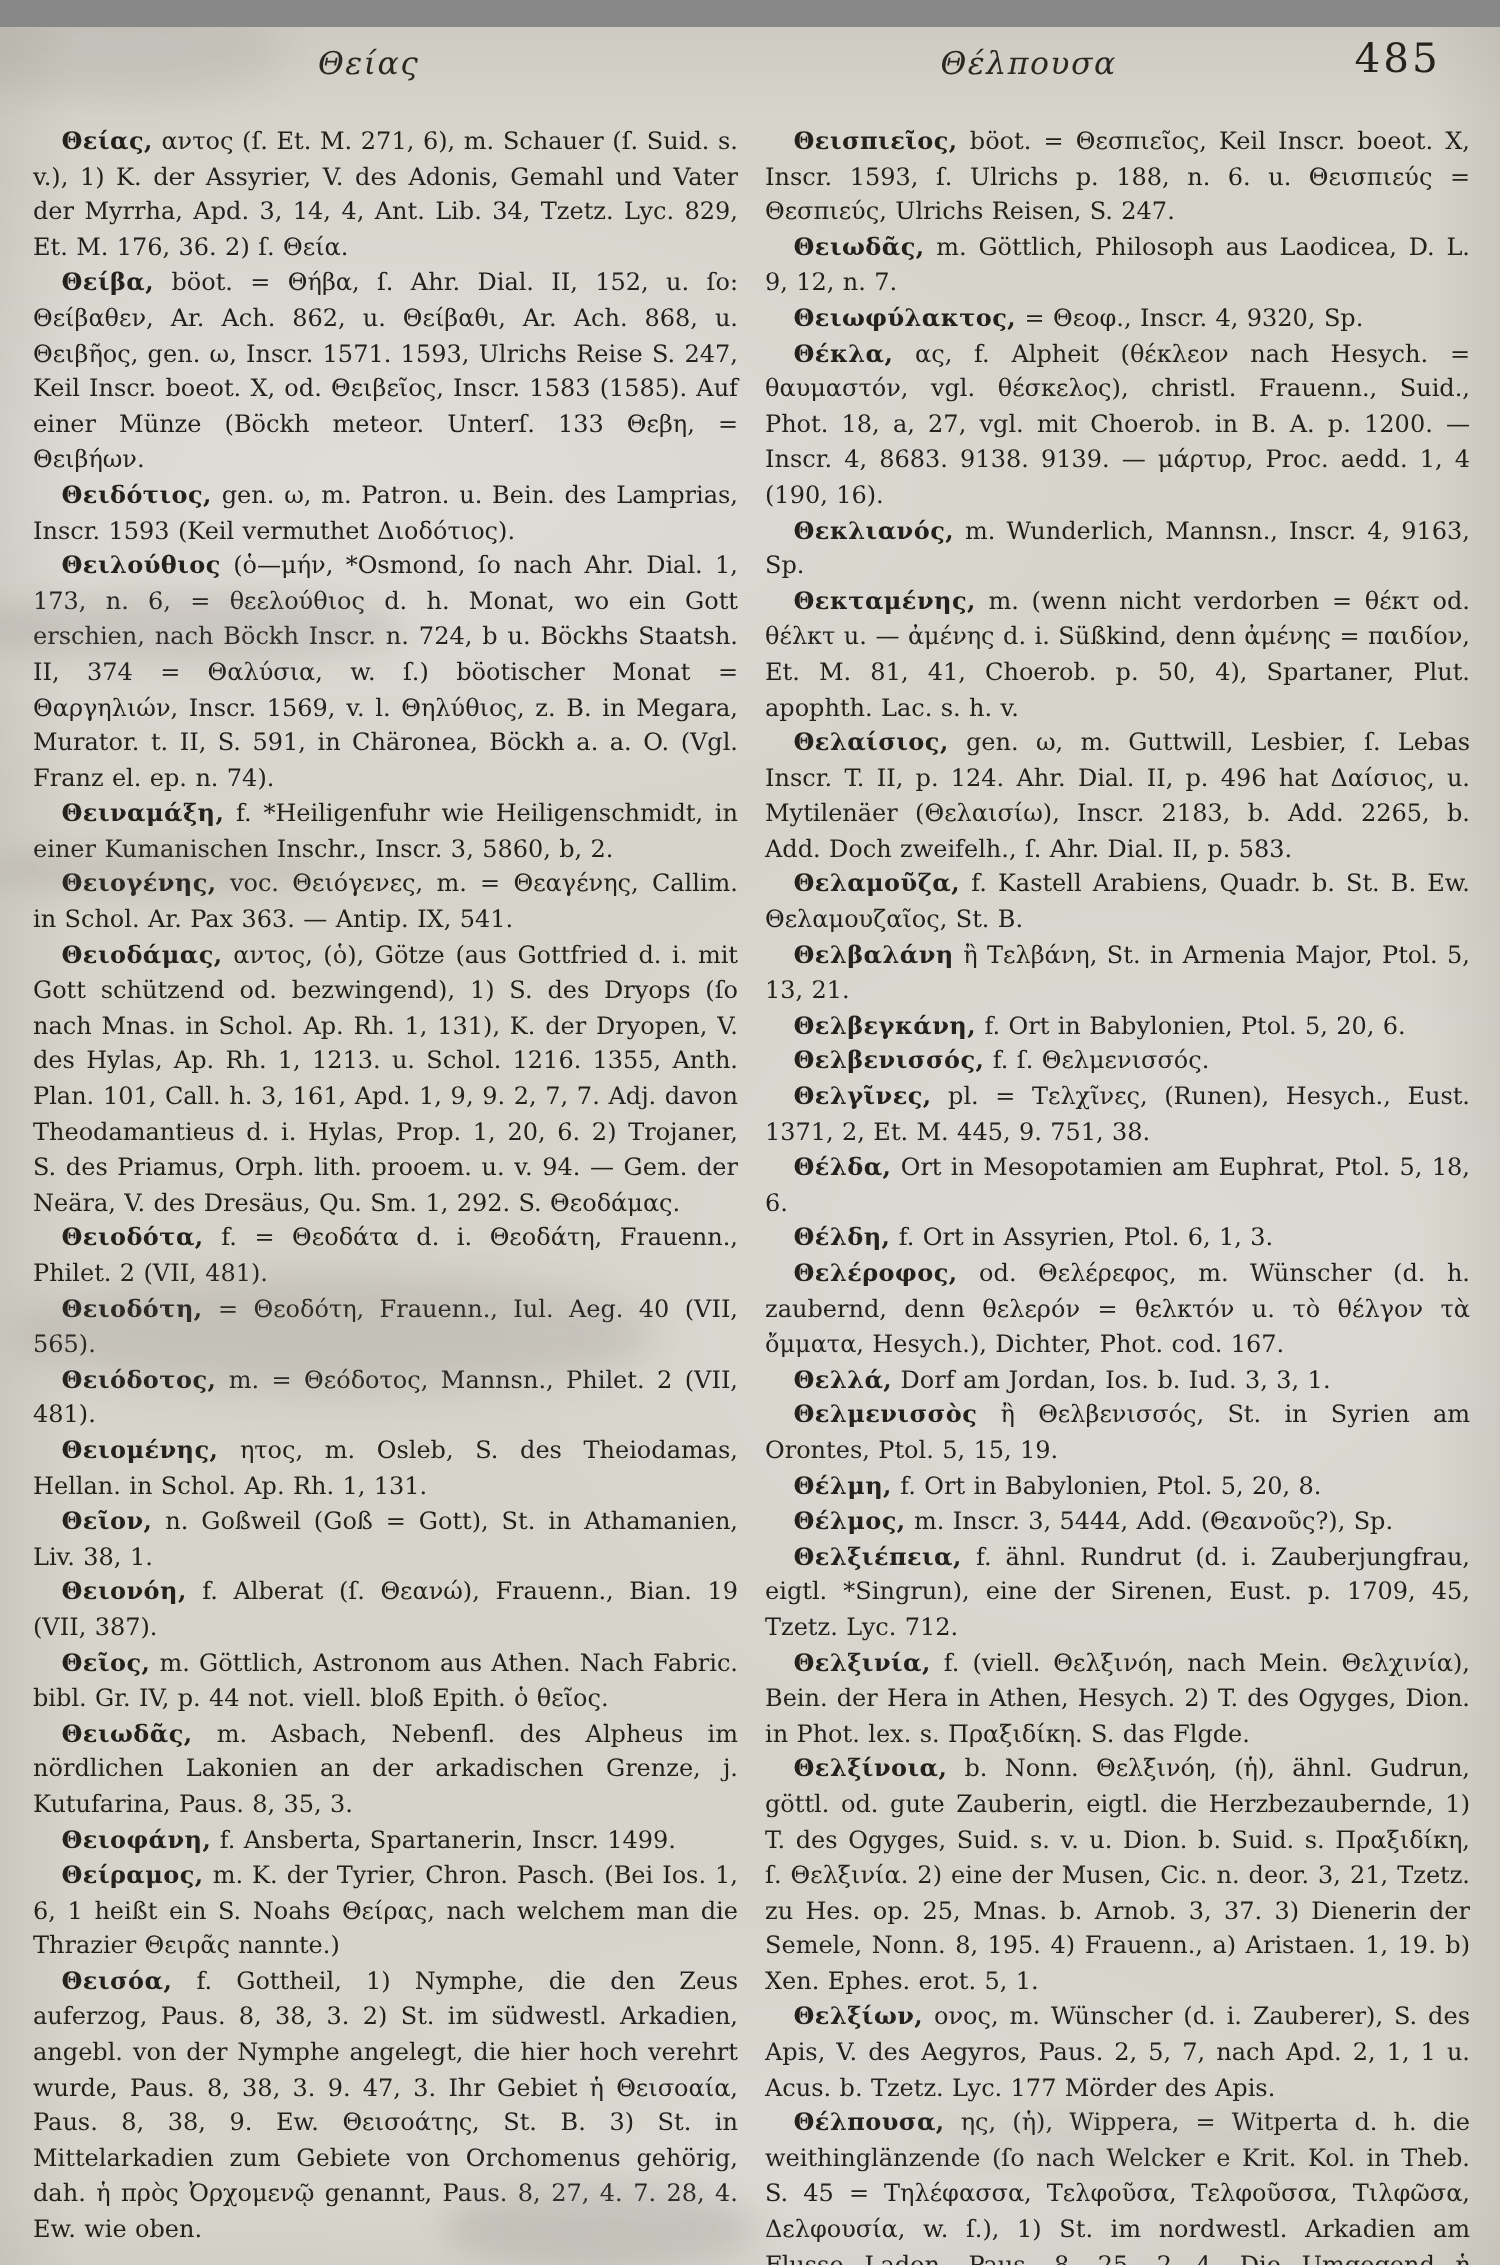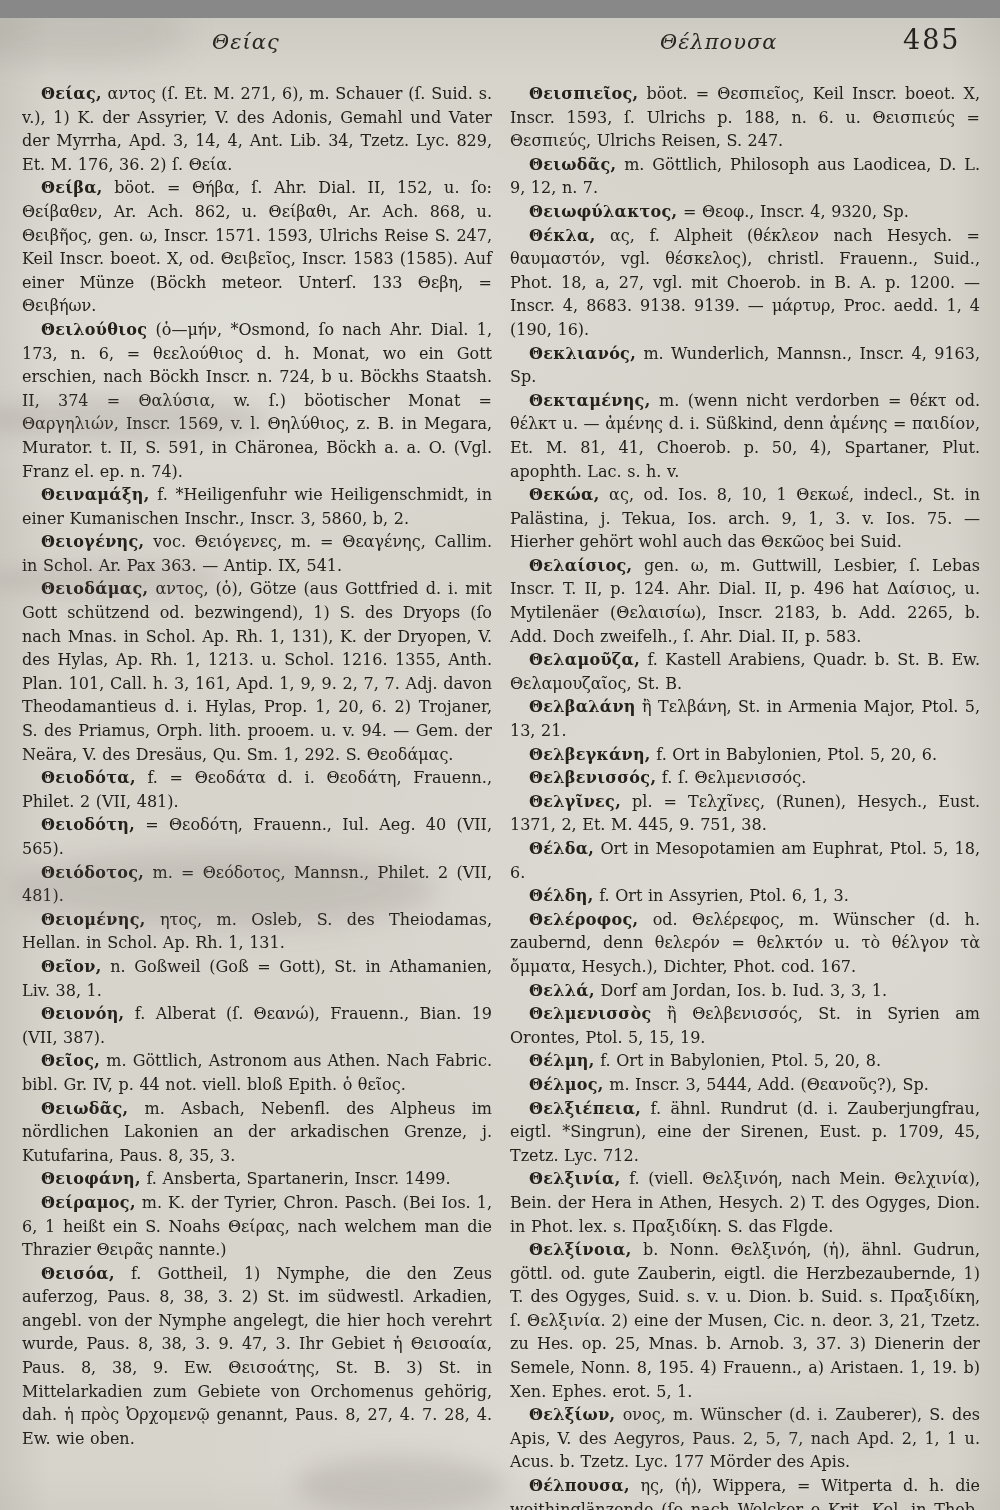--- a/index.html
+++ b/index.html
@@ -19,21 +19,21 @@
     overflow:hidden;
   }
   .running-head {
     position:absolute;
     font-style:italic;
     font-size:21px;
     letter-spacing:1px;
     color:#2b2823;
   }
   .rh-left  { left:212px; top:12px; }
-  .rh-right { left:660px; top:12px;text-align:right; }
+  .rh-right { left:627px; top:12px;text-align:right; }
   .page-number {
     position:absolute; left:903px; top:6px;
     font-size:27px; letter-spacing:2px; font-style:normal; color:#26231f;
   }
   .columns {
     position:absolute; left:22px; top:64px;
     width:958px; height:1440px;
     display:flex; gap:18px;
     overflow:hidden;
   }
@@ -61,20 +61,21 @@
   <header>
     <span class="running-head rh-left">Θείας</span>
     <span class="running-head rh-right">Θέλπουσα</span>
     <span class="page-number">485</span>
   </header>
 
   <main class="columns">
     <section class="col">
         <p class="entry"><b class="hw">Θείας,</b><span> αντος (ſ. Et. M. 271, 6), m. Schauer (ſ. Suid. s. v.), 1) K. der Assyrier, V. des Adonis, Gemahl und Vater der Myrrha, Apd. 3, 14, 4, Ant. Lib. 34, Tzetz. Lyc. 829, Et. M. 176, 36. 2) ſ. Θεία.</span></p>
         <p class="entry"><b class="hw">Θείβα,</b><span> böot. = Θήβα, ſ. Ahr. Dial. II, 152, u. ſo: Θείβαθεν, Ar. Ach. 862, u. Θείβαθι, Ar. Ach. 868, u. Θειβῆος, gen. ω, Inscr. 1571. 1593, Ulrichs Reise S. 247, Keil Inscr. boeot. X, od. Θειβεῖος, Inscr. 1583 (1585). Auf einer Münze (Böckh meteor. Unterſ. 133 Θεβη, = Θειβήων.</span></p>
+        <p class="entry"><b class="hw">Θειδότιος,</b><span> gen. ω, m. Patron. u. Bein. des Lamprias, Inscr. 1593 (Keil vermuthet Διοδότιος).</span></p>
         <p class="entry"><b class="hw">Θειλούθιος</b><span> (ὁ—μήν, *Osmond, ſo nach Ahr. Dial. 1, 173, n. 6, = θεελούθιος d. h. Monat, wo ein Gott erschien, nach Böckh Inscr. n. 724, b u. Böckhs Staatsh. II, 374 = Θαλύσια, w. ſ.) böotischer Monat = Θαργηλιών, Inscr. 1569, v. l. Θηλύθιος, z. B. in Megara, Murator. t. II, S. 591, in Chäronea, Böckh a. a. O. (Vgl. Franz el. ep. n. 74).</span></p>
         <p class="entry"><b class="hw">Θειναμάξη,</b><span> f. *Heiligenfuhr wie Heiligenschmidt, in einer Kumanischen Inschr., Inscr. 3, 5860, b, 2.</span></p>
         <p class="entry"><b class="hw">Θειογένης,</b><span> voc. Θειόγενες, m. = Θεαγένης, Callim. in Schol. Ar. Pax 363. — Antip. IX, 541.</span></p>
         <p class="entry"><b class="hw">Θειοδάμας,</b><span> αντος, (ὁ), Götze (aus Gottfried d. i. mit Gott schützend od. bezwingend), 1) S. des Dryops (ſo nach Mnas. in Schol. Ap. Rh. 1, 131), K. der Dryopen, V. des Hylas, Ap. Rh. 1, 1213. u. Schol. 1216. 1355, Anth. Plan. 101, Call. h. 3, 161, Apd. 1, 9, 9. 2, 7, 7. Adj. davon Theodamantieus d. i. Hylas, Prop. 1, 20, 6. 2) Trojaner, S. des Priamus, Orph. lith. prooem. u. v. 94. — Gem. der Neära, V. des Dresäus, Qu. Sm. 1, 292. S. Θεοδάμας.</span></p>
         <p class="entry"><b class="hw">Θειοδότα,</b><span> f. = Θεοδάτα d. i. Θεοδάτη, Frauenn., Philet. 2 (VII, 481).</span></p>
         <p class="entry"><b class="hw">Θειοδότη,</b><span> = Θεοδότη, Frauenn., Iul. Aeg. 40 (VII, 565).</span></p>
         <p class="entry"><b class="hw">Θειόδοτος,</b><span> m. = Θεόδοτος, Mannsn., Philet. 2 (VII, 481).</span></p>
         <p class="entry"><b class="hw">Θειομένης,</b><span> ητος, m. Osleb, S. des Theiodamas, Hellan. in Schol. Ap. Rh. 1, 131.</span></p>
         <p class="entry"><b class="hw">Θεῖον,</b><span> n. Goßweil (Goß = Gott), St. in Athamanien, Liv. 38, 1.</span></p>
         <p class="entry"><b class="hw">Θειονόη,</b><span> f. Alberat (ſ. Θεανώ), Frauenn., Bian. 19 (VII, 387).</span></p>
@@ -84,21 +85,20 @@
         <p class="entry"><b class="hw">Θείραμος,</b><span> m. K. der Tyrier, Chron. Pasch. (Bei Ios. 1, 6, 1 heißt ein S. Noahs Θείρας, nach welchem man die Thrazier Θειρᾶς nannte.)</span></p>
         <p class="entry"><b class="hw">Θεισόα,</b><span> f. Gottheil, 1) Nymphe, die den Zeus auferzog, Paus. 8, 38, 3. 2) St. im südwestl. Arkadien, angebl. von der Nymphe angelegt, die hier hoch verehrt wurde, Paus. 8, 38, 3. 9. 47, 3. Ihr Gebiet ἡ Θεισοαία, Paus. 8, 38, 9. Ew. Θεισοάτης, St. B. 3) St. in Mittelarkadien zum Gebiete von Orchomenus gehörig, dah. ἡ πρὸς Ὀρχομενῷ genannt, Paus. 8, 27, 4. 7. 28, 4. Ew. wie oben.</span></p>
       </section>
     <section class="col">
         <p class="entry"><b class="hw">Θεισπιεῖος,</b><span> böot. = Θεσπιεῖος, Keil Inscr. boeot. X, Inscr. 1593, ſ. Ulrichs p. 188, n. 6. u. Θεισπιεύς = Θεσπιεύς, Ulrichs Reisen, S. 247.</span></p>
         <p class="entry"><b class="hw">Θειωδᾶς,</b><span> m. Göttlich, Philosoph aus Laodicea, D. L. 9, 12, n. 7.</span></p>
         <p class="entry"><b class="hw">Θειωφύλακτος,</b><span> = Θεοφ., Inscr. 4, 9320, Sp.</span></p>
         <p class="entry"><b class="hw">Θέκλα,</b><span> ας, f. Alpheit (θέκλεον nach Hesych. = θαυμαστόν, vgl. θέσκελος), christl. Frauenn., Suid., Phot. 18, a, 27, vgl. mit Choerob. in B. A. p. 1200. — Inscr. 4, 8683. 9138. 9139. — μάρτυρ, Proc. aedd. 1, 4 (190, 16).</span></p>
         <p class="entry"><b class="hw">Θεκλιανός,</b><span> m. Wunderlich, Mannsn., Inscr. 4, 9163, Sp.</span></p>
         <p class="entry"><b class="hw">Θεκταμένης,</b><span> m. (wenn nicht verdorben = θέκτ od. θέλκτ u. — ἀμένης d. i. Süßkind, denn ἀμένης = παιδίον, Et. M. 81, 41, Choerob. p. 50, 4), Spartaner, Plut. apophth. Lac. s. h. v.</span></p>
-        <p class="entry"><b class="hw">Θεκώα,</b><span> ας, od. Ios. 8, 10, 1 Θεκωέ, indecl., St. in Palästina, j. Tekua, Ios. arch. 9, 1, 3. v. Ios. 75. — Hierher gehört wohl auch das Θεκῶος bei Suid.</span></p>
         <p class="entry"><b class="hw">Θελαίσιος,</b><span> gen. ω, m. Guttwill, Lesbier, ſ. Lebas Inscr. T. II, p. 124. Ahr. Dial. II, p. 496 hat Δαίσιος, u. Mytilenäer (Θελαισίω), Inscr. 2183, b. Add. 2265, b. Add. Doch zweifelh., ſ. Ahr. Dial. II, p. 583.</span></p>
         <p class="entry"><b class="hw">Θελαμοῦζα,</b><span> f. Kastell Arabiens, Quadr. b. St. B. Ew. Θελαμουζαῖος, St. B.</span></p>
         <p class="entry"><b class="hw">Θελβαλάνη</b><span> ἢ Τελβάνη, St. in Armenia Major, Ptol. 5, 13, 21.</span></p>
         <p class="entry"><b class="hw">Θελβεγκάνη,</b><span> f. Ort in Babylonien, Ptol. 5, 20, 6.</span></p>
         <p class="entry"><b class="hw">Θελβενισσός,</b><span> f. ſ. Θελμενισσός.</span></p>
         <p class="entry"><b class="hw">Θελγῖνες,</b><span> pl. = Τελχῖνες, (Runen), Hesych., Eust. 1371, 2, Et. M. 445, 9. 751, 38.</span></p>
         <p class="entry"><b class="hw">Θέλδα,</b><span> Ort in Mesopotamien am Euphrat, Ptol. 5, 18, 6.</span></p>
         <p class="entry"><b class="hw">Θέλδη,</b><span> f. Ort in Assyrien, Ptol. 6, 1, 3.</span></p>
         <p class="entry"><b class="hw">Θελέροφος,</b><span> od. Θελέρεφος, m. Wünscher (d. h. zaubernd, denn θελερόν = θελκτόν u. τὸ θέλγον τὰ ὄμματα, Hesych.), Dichter, Phot. cod. 167.</span></p>
         <p class="entry"><b class="hw">Θελλά,</b><span> Dorf am Jordan, Ios. b. Iud. 3, 3, 1.</span></p>

